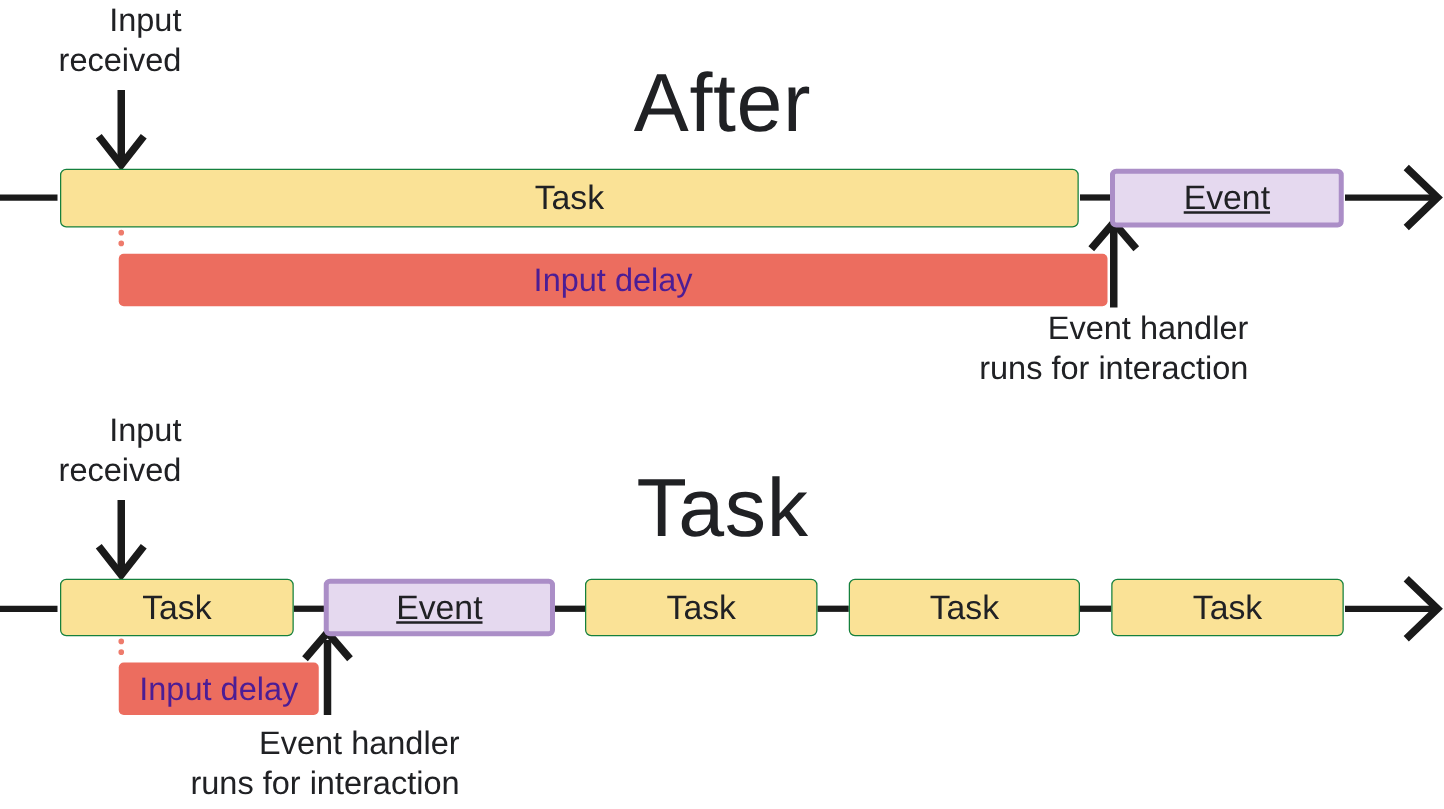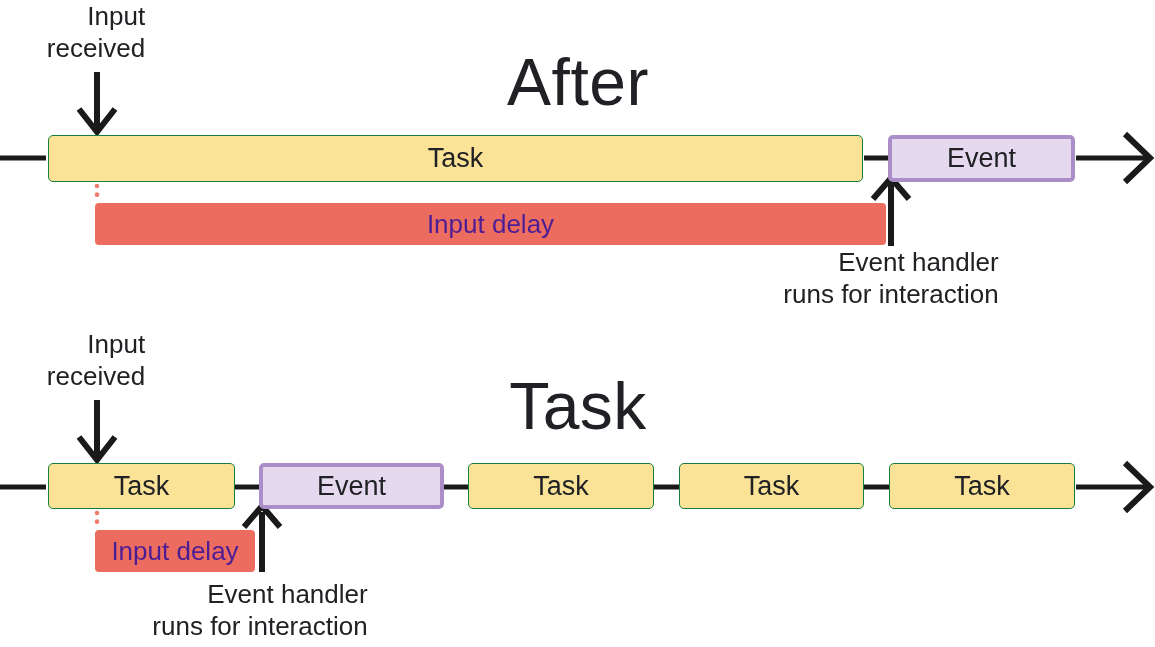--- a/index.html
+++ b/index.html
@@ -42,21 +42,21 @@
   .bar {
     position: absolute;
     display: flex;
     align-items: center;
     justify-content: center;
     font-size: 27px;
     color: #202124;
     border-radius: 5px;
   }
   .bar.task  { background: #FAE296; border: 1px solid #15803d; }
-  .bar.event { background: #E5D9EF; border: 4px solid #AB8EC7; }
+  .bar.event { background: #E5D9EF; border: 4px solid #AB8EC7; text-decoration: underline; }
   .bar.delay {
     background: #EC6D5F;
     color: #4c1d95;
     border-radius: 4px;
     font-size: 26px;
   }
 </style>
 </head>
 <body>
 

